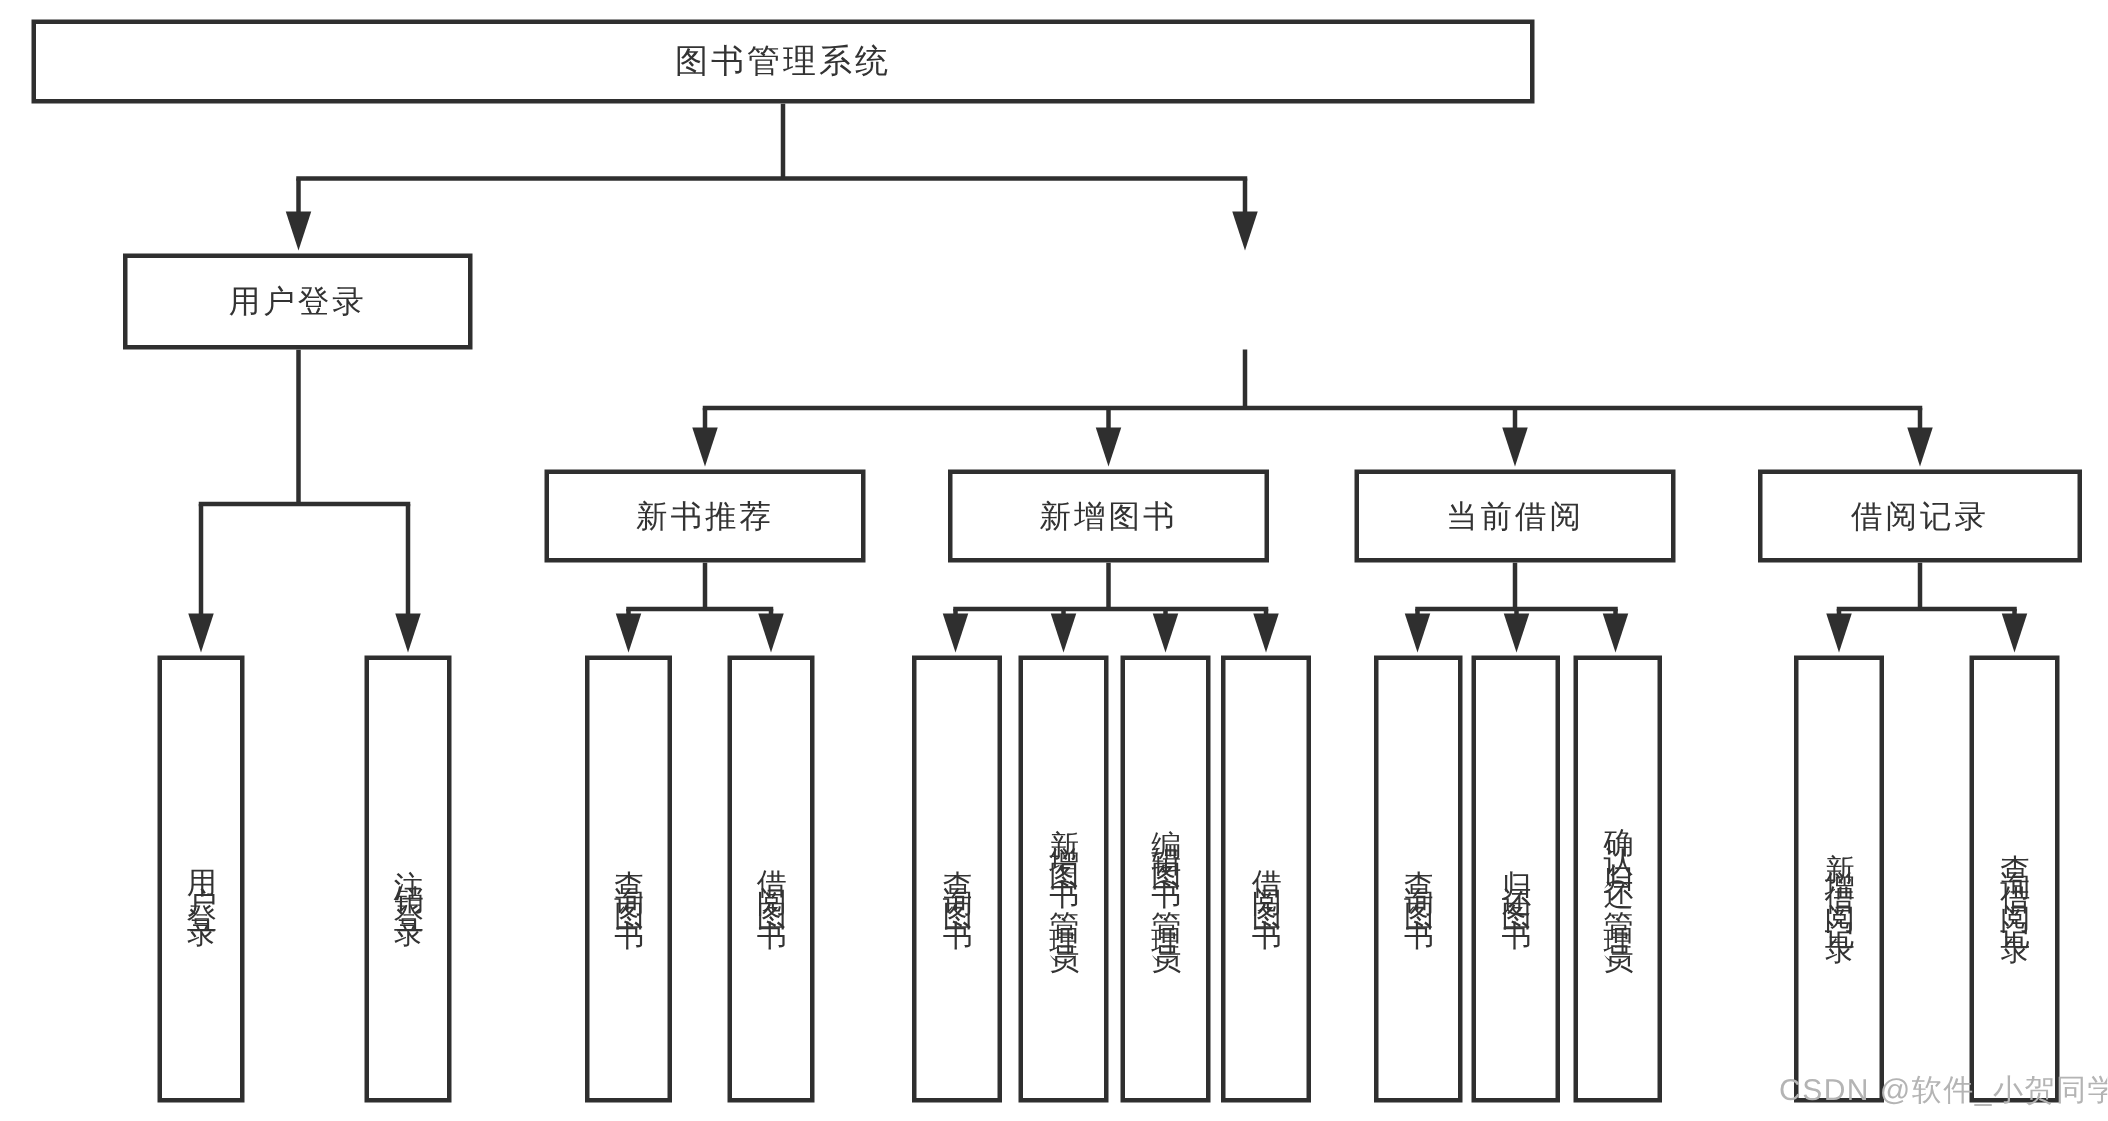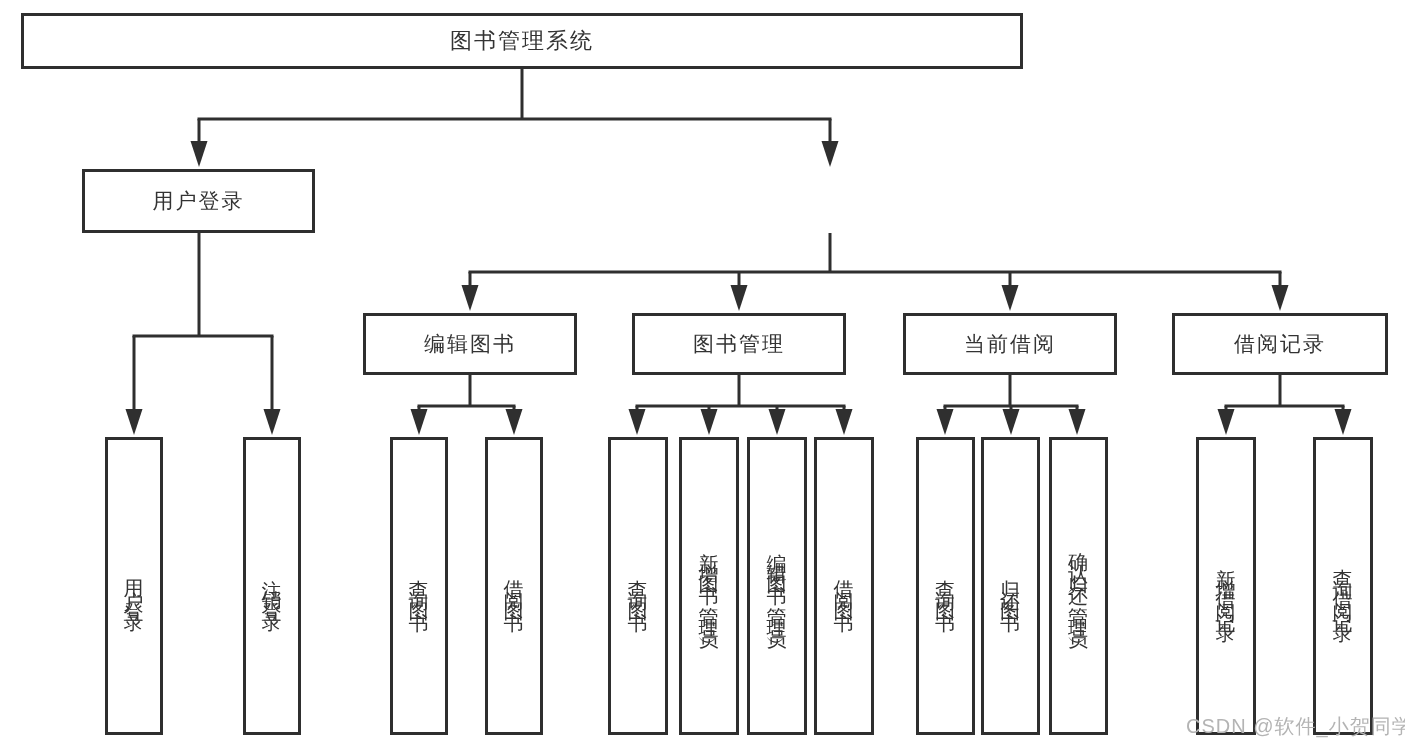--- a/index.html
+++ b/index.html
@@ -104,22 +104,22 @@
       <line x1="1343" y1="406" x2="1343" y2="412"></line>
       <polygon points="1217.5,409 1234.5,409 1226,435"></polygon>
       <polygon points="1334.5,409 1351.5,409 1343,435"></polygon>
     </g>
   </svg>
 
   <div class="box box-h box-root" style="left:21px;top:13px;width:1002px;height:56px">图书管理系统</div>
 
   <div class="box box-h" style="left:82px;top:169px;width:233px;height:64px">用户登录</div>
 
-  <div class="box box-h" style="left:363px;top:313px;width:214px;height:62px">编辑图书</div>
-  <div class="box box-h" style="left:632px;top:313px;width:214px;height:62px">图书管理</div>
+  <div class="box box-h" style="left:363px;top:313px;width:214px;height:62px">新书推荐</div>
+  <div class="box box-h" style="left:632px;top:313px;width:214px;height:62px">新增图书</div>
   <div class="box box-h" style="left:903px;top:313px;width:214px;height:62px">当前借阅</div>
   <div class="box box-h" style="left:1172px;top:313px;width:216px;height:62px">借阅记录</div>
 
   <div class="box box-v" style="left:105px;top:437px;width:58px;height:298px">用户登录</div>
   <div class="box box-v" style="left:243px;top:437px;width:58px;height:298px">注销登录</div>
 
   <div class="box box-v" style="left:390px;top:437px;width:58px;height:298px">查询图书</div>
   <div class="box box-v" style="left:485px;top:437px;width:58px;height:298px">借阅图书</div>
 
   <div class="box box-v" style="left:608px;top:437px;width:60px;height:298px">查询图书</div>

